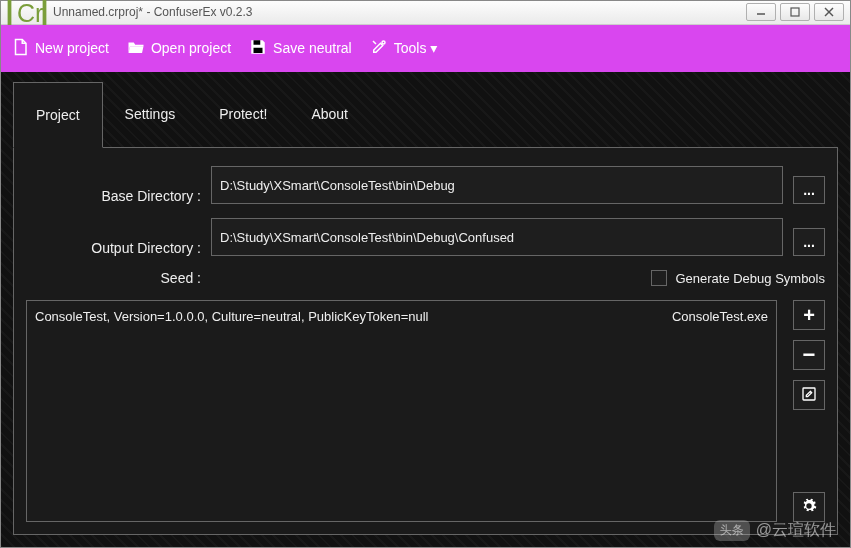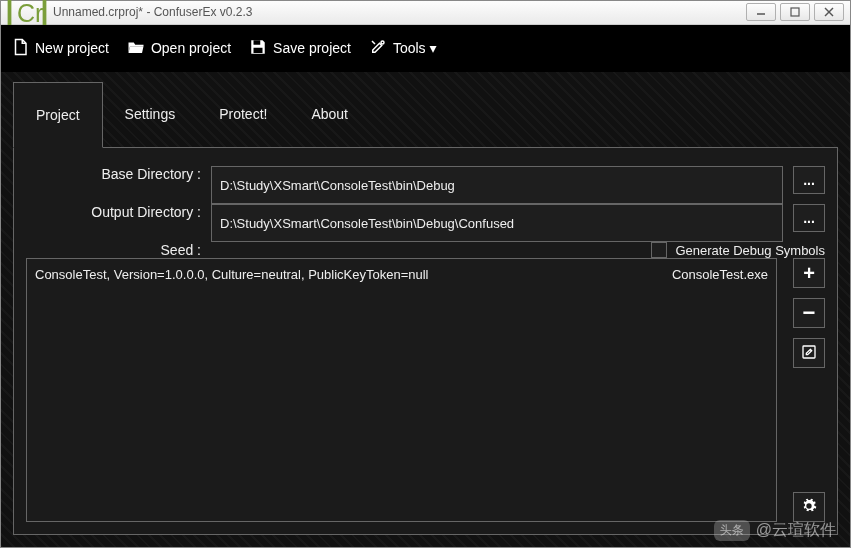--- a/index.html
+++ b/index.html
@@ -42,21 +42,21 @@
   width: 30px; height: 18px;
   border: 1px solid #b0b0b0;
   border-radius: 2px;
   background: linear-gradient(#fdfdfd,#e8e8e8);
   display: flex; align-items: center; justify-content: center;
   font-size: 11px; color: #555;
   cursor: pointer;
 }
 .menubar {
   height: 52px;
-  background: #000000;
+  background: #d946ef;
   display: flex;
   align-items: center;
   padding: 0 10px;
   gap: 18px;
 }
 .menu-item {
   display: flex;
   align-items: center;
   gap: 6px;
   color: #fff;
@@ -90,21 +90,22 @@
 .panel {
   border: 1px solid #666;
   background: #1a1a1a;
   padding: 18px 12px 12px 12px;
   height: 388px;
   display: flex;
   flex-direction: column;
 }
 .form-row {
   display: flex;
-  align-items: flex-start;
+  align-items: flex-end;
+  margin-bottom: 14px;
   gap: 10px;
 }
 .form-label {
   width: 175px;
   text-align: right;
   color: #eee;
   font-size: 14px;
 }
 .form-input {
   flex: 1;
@@ -233,21 +234,21 @@
             <path d="M4 11h18l-2 9H2z" fill="#fff"></path>
           </svg></span>
       <span>Open project</span>
     </div>
     <div class="menu-item">
       <span><svg viewBox="0 0 24 24" fill="#fff">
             <path d="M3 3h15l3 3v15H3z"></path>
             <rect x="6" y="3" width="9" height="6" fill="#000"></rect>
             <rect x="6" y="13" width="12" height="7" fill="#000"></rect>
           </svg></span>
-      <span>Save project</span>
+      <span>Save neutral</span>
     </div>
     <div class="menu-item">
       <span><svg viewBox="0 0 24 24" fill="none" stroke="#fff" stroke-width="2">
             <path d="M14 7l3 3-9 9H5v-3z"></path>
             <path d="M4 4l4 4"></path>
             <circle cx="18" cy="6" r="2"></circle>
           </svg></span>
       <span>Tools ▾</span>
     </div>
   </div>

